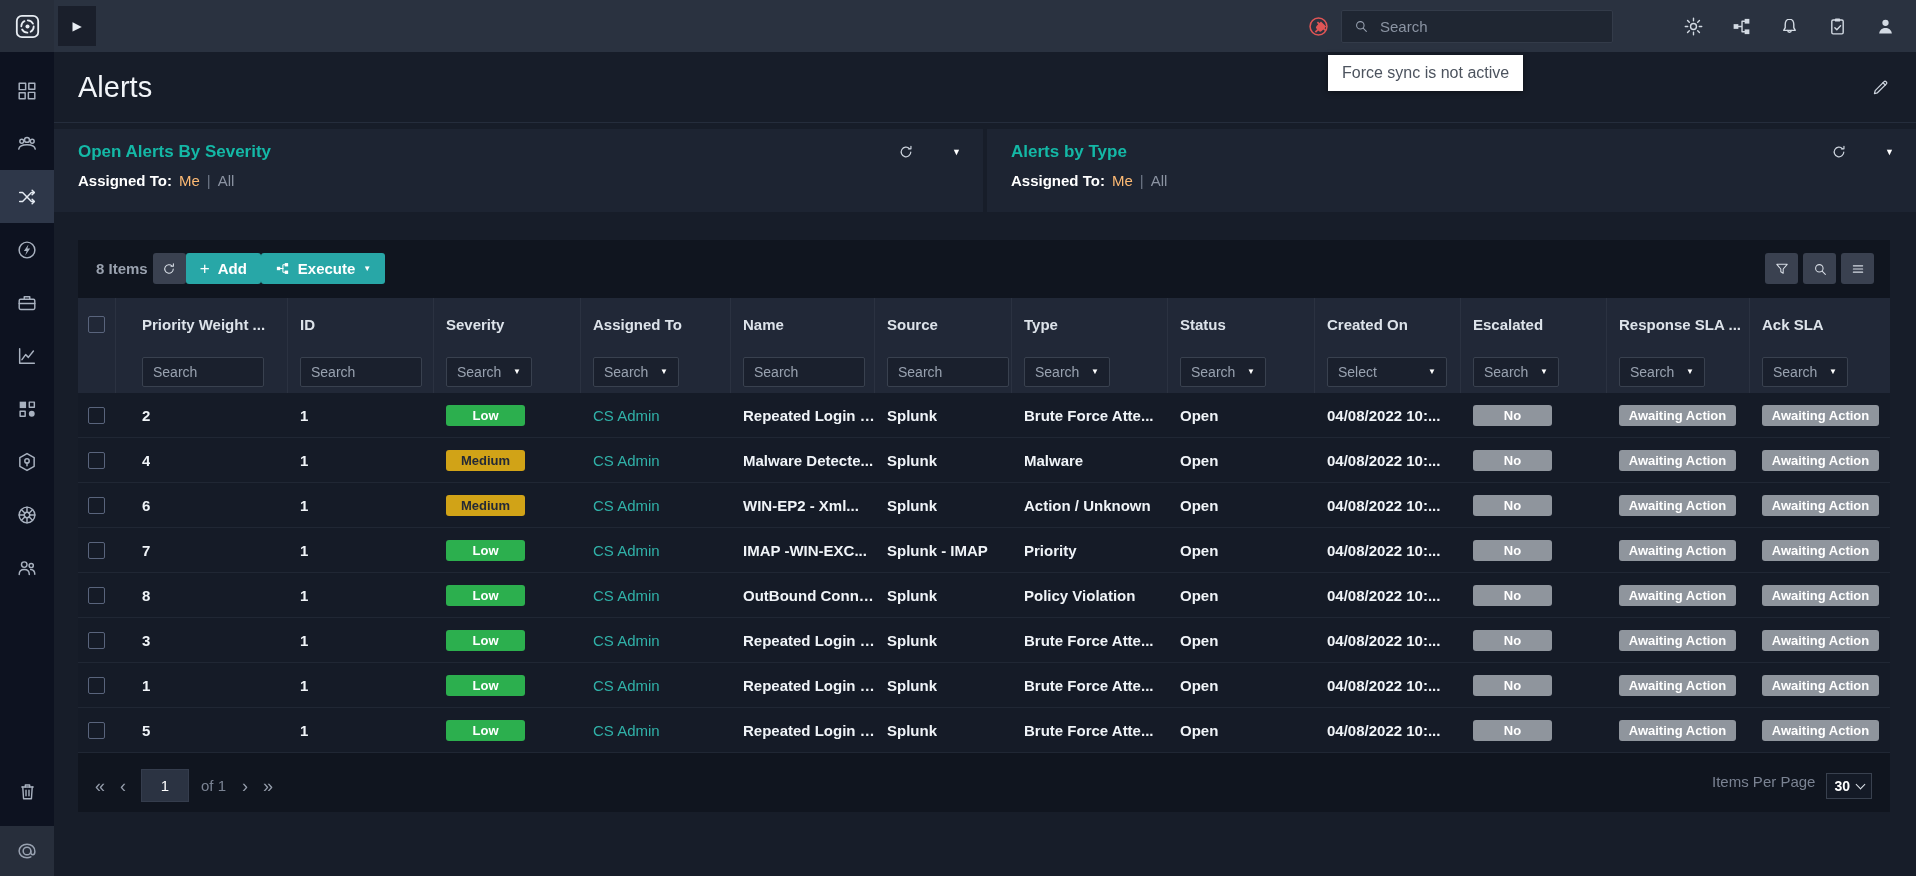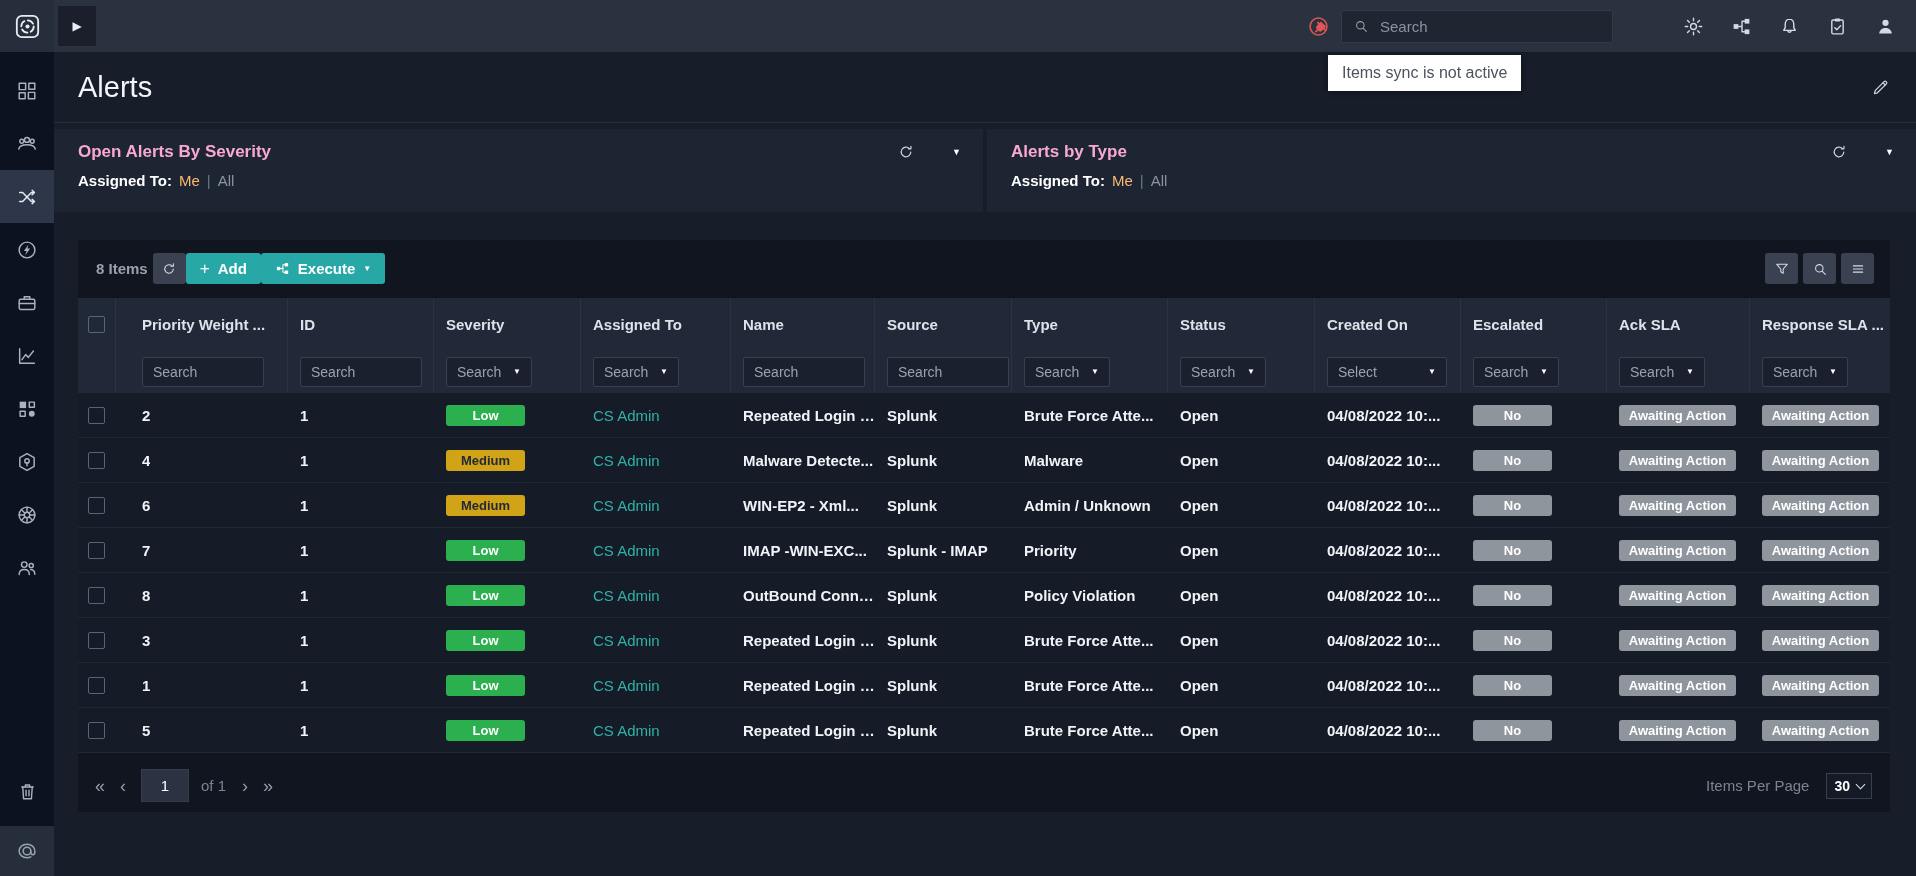--- a/index.html
+++ b/index.html
@@ -37,21 +37,21 @@
   .tooltip{position:absolute;top:55px;left:1274px;background:#ffffff;color:#4c535e;font-size:16px;padding:9px 14px;box-shadow:0 1px 6px rgba(0,0,0,.45);z-index:40;white-space:nowrap}
 
   .page-header{height:71px;display:flex;align-items:center;border-bottom:1px solid #252d3c;flex-shrink:0}
   .page-title{font-size:29px;font-weight:500;color:#f2f5f9;margin-left:24px}
   .edit-btn{margin-left:auto;margin-right:26px;color:#ccd3dd;width:19px;height:19px;display:inline-flex;cursor:pointer}
 
   
   .widgets{display:flex;gap:4px;margin-top:6px;flex-shrink:0}
   .widget{flex:1;background:#1d2432;height:83px;padding:13px 22px 0 24px;display:flex;flex-direction:column}
   .widget-top{display:flex;align-items:center}
-  .widget-title{font-size:17px;font-weight:600;color:#f9a8d4}
+  .widget-title{font-size:17px;font-weight:600;color:#14b8a6}
   .widget-actions{margin-left:auto;display:flex;align-items:center;gap:37px;color:#ccd3dd}
   .widget-actions .icon{width:18px;height:18px;cursor:pointer}
   .widget-assigned{margin-top:10px;font-size:15px;display:flex;gap:7px;align-items:baseline}
   .assigned-label{color:#ffffff;font-weight:700}
   .assigned-me{color:#fdba74;cursor:pointer}
   .assigned-sep{color:#6e7787}
   .assigned-all{color:#8b93a2;cursor:pointer}
 
   
   .card{margin:28px 26px 0 24px;background:#10151f;height:572px;display:flex;flex-direction:column;flex-shrink:0}
@@ -85,21 +85,21 @@
   .link{color:#30b1a8;font-weight:400;font-size:15px;cursor:pointer}
   .badge{display:inline-block;min-width:79px;text-align:center;padding:3px 6px;border-radius:3px;font-size:13px;font-weight:700;white-space:nowrap}
   .badge.gray{background:#8f959d;color:#fff}
   .badge.wide{min-width:117px}
   .cb{width:17px;height:17px;border:1.5px solid #59647c;border-radius:2px;display:inline-block;background:transparent;cursor:pointer;flex-shrink:0}
 
   .pagination{margin-top:auto;display:flex;align-items:center;padding:0 18px 0 17px;height:53px}
   .pg-arrow{font-size:18px;color:#949caa;margin-right:15px;cursor:pointer;line-height:1}
   .pg-current{width:48px;height:33px;background:#2b3342;border:1px solid #353d4d;display:flex;align-items:center;justify-content:center;color:#fff;font-size:15px;margin-right:12px}
   .pg-of{color:#7b8393;font-size:15px;margin-right:16px}
-  .pg-right{margin-left:auto;display:flex;align-items:center;gap:17px}
+  .pg-right{margin-left:auto;display:flex;align-items:flex-start;gap:11px}
   .ipp-label{color:#7b8393;font-size:15px}
   .ipp-box{min-width:44px;height:26px;background:#141a26;border:1px solid #39414f;display:flex;align-items:center;justify-content:center;gap:7px;color:#fff;font-size:14px;font-weight:700;padding:0 7px;cursor:pointer}
   .chev{width:7px;height:7px;border-right:1.8px solid #dfe5ec;border-bottom:1.8px solid #dfe5ec;transform:rotate(45deg);margin-top:-3px}
 </style>
 </head>
 <body>
 
 <div class="app">
 
   <aside class="rail">
@@ -251,21 +251,21 @@
           </span>
         <span class="top-icon">
             <svg viewBox="0 0 24 24" width="100%" height="100%" fill="none" stroke="currentColor" stroke-width="1.6" stroke-linecap="round" stroke-linejoin="round">
               <circle cx="12" cy="7.8" r="3.6" fill="currentColor" stroke="none"></circle>
               <path d="M4.7 20c.6-4.4 3.9-6.4 7.3-6.4s6.7 2 7.3 6.4z" fill="currentColor" stroke="none"></path>
             </svg>
           </span>
       </div>
     </header>
 
-    <div class="tooltip">Items sync is not active</div>
+    <div class="tooltip">Force sync is not active</div>
 
     <section class="page-header">
       <h1 class="page-title" style="margin-top:0;margin-bottom:0">Alerts</h1>
       <span class="edit-btn">
           <svg viewBox="0 0 24 24" width="100%" height="100%" fill="none" stroke="currentColor" stroke-width="1.6" stroke-linecap="round" stroke-linejoin="round">
             <path d="M4.4 19.6l.9-3.7L16.6 4.6a1.6 1.6 0 0 1 2.3 0l.5.5a1.6 1.6 0 0 1 0 2.3L8.1 18.7z"></path>
             <path d="M15.2 6l2.8 2.8"></path>
           </svg>
         </span>
     </section>
@@ -381,24 +381,24 @@
             <div class="cell">
               <span class="th-label">Status</span>
             </div>
             <div class="cell">
               <span class="th-label">Created On</span>
             </div>
             <div class="cell">
               <span class="th-label">Escalated</span>
             </div>
             <div class="cell">
+              <span class="th-label">Response SLA ...</span>
+            </div>
+            <div class="cell">
               <span class="th-label">Ack SLA</span>
-            </div>
-            <div class="cell">
-              <span class="th-label">Response SLA ...</span>
             </div>
           </div>
         <div class="tr f-row" id="filter-row">
             <div class="cell sel"></div>
             <div class="cell">
               <span class="f-input">
                 <span>Search</span>
               </span>
             </div>
             <div class="cell">
@@ -565,21 +565,21 @@
             <div class="cell">
               <span class="link">CS Admin</span>
             </div>
             <div class="cell">
               <span class="td">WIN-EP2 - Xml...</span>
             </div>
             <div class="cell">
               <span class="td">Splunk</span>
             </div>
             <div class="cell">
-              <span class="td">Admin / Unknown</span>
+              <span class="td">Action / Unknown</span>
             </div>
             <div class="cell">
               <span class="td">Open</span>
             </div>
             <div class="cell">
               <span class="td">04/08/2022 10:...</span>
             </div>
             <div class="cell">
               <span class="badge gray">No</span>
             </div>

